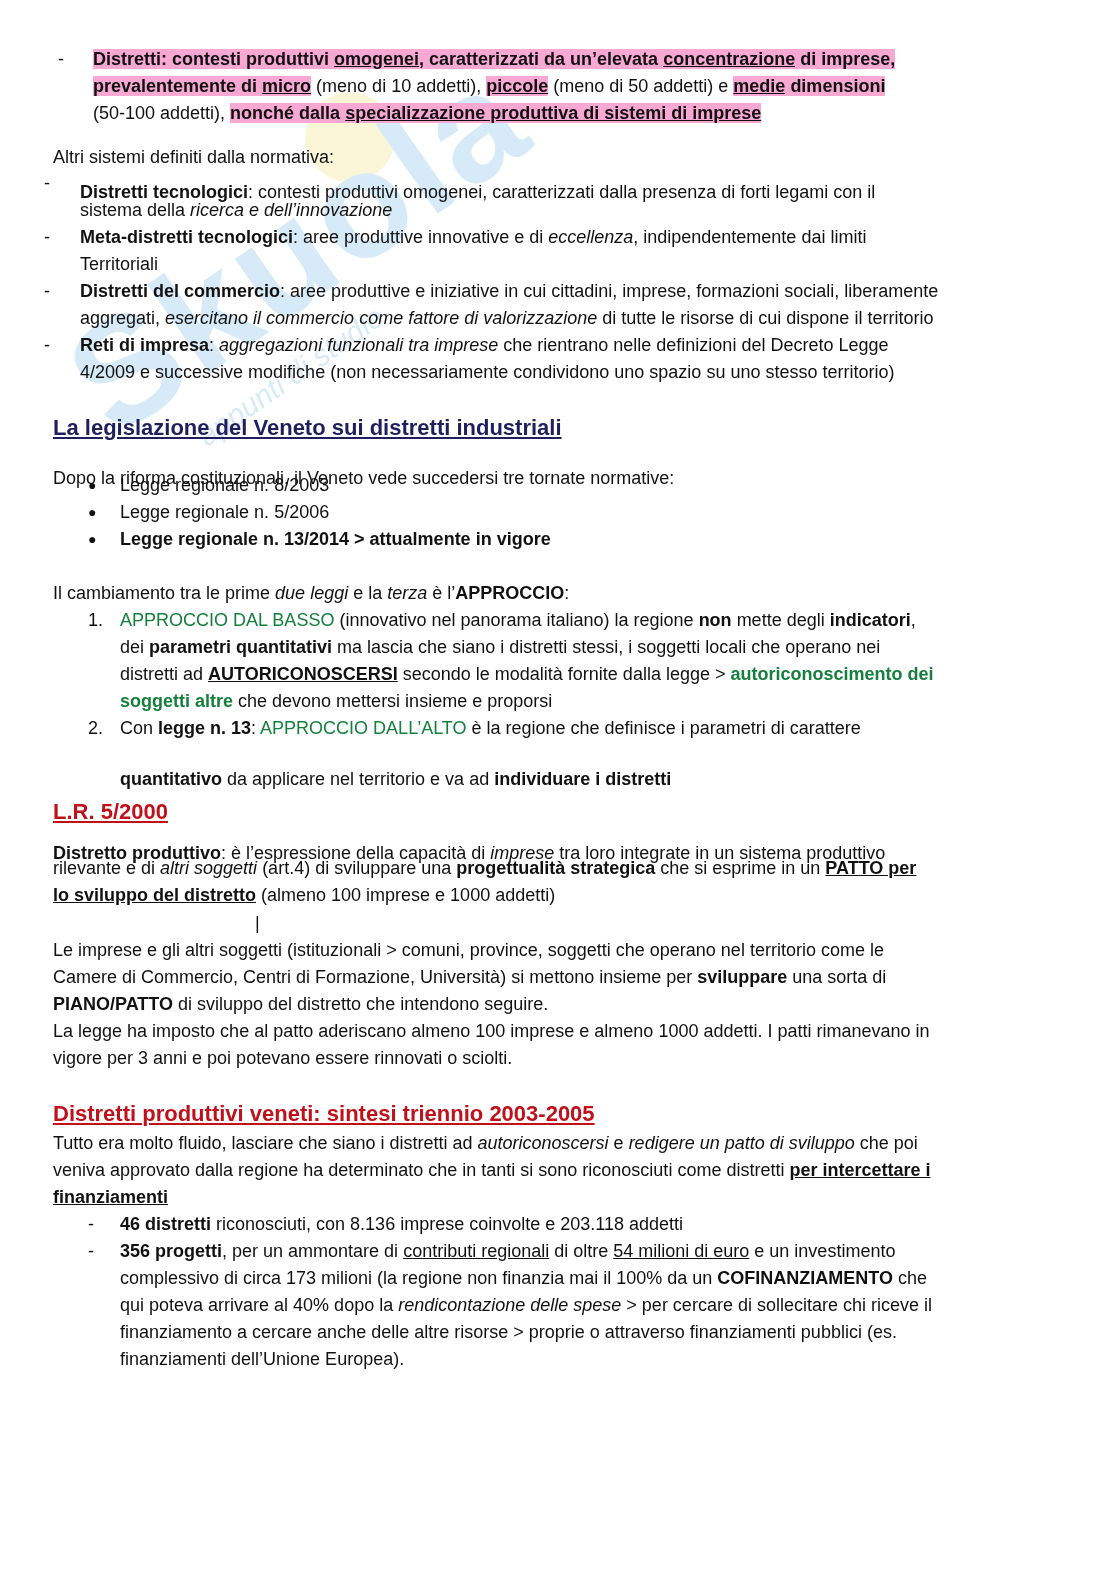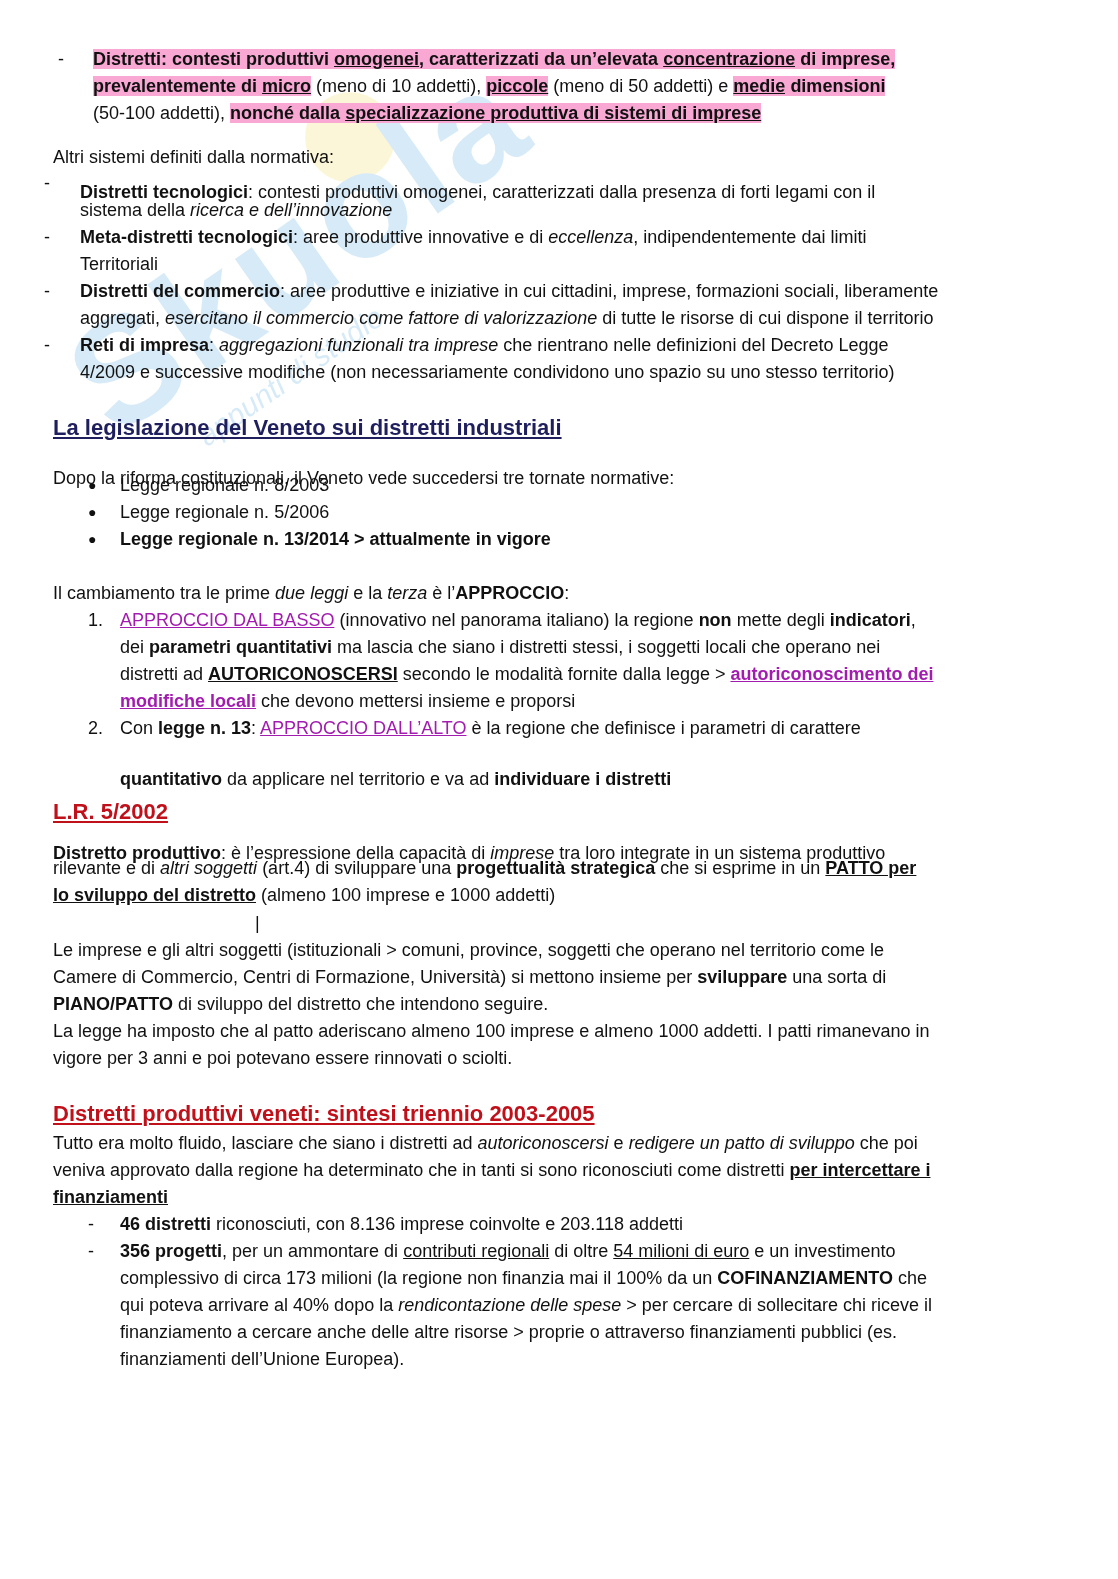--- a/index.html
+++ b/index.html
@@ -11,21 +11,21 @@
          font-family:"Liberation Sans", sans-serif; letter-spacing:4px; }
   .wm2 { position:absolute; left:110px; top:230px; font-size:30px; color:#2a8fd6; font-style:italic; }
   .wm3 { position:absolute; left:360px; top:40px; width:90px; height:90px; border-radius:50%; background:#f2d22e; }
   .page { position:absolute; left:0; top:0; width:1118px; }
   .line { position:absolute; white-space:nowrap; line-height:27px; }
   .dash { position:absolute; }
   b, .b { font-weight:bold; }
   i, .i { font-style:italic; }
   u, .u { text-decoration:underline; }
   .hl { background:#f9a8d4; }
-  .red { color:#a21caf;text-decoration:underline; }
+  .red { color:#15803d; }
   .h2 { font-size:22px; font-weight:bold; text-decoration:underline; }
   .h-navy { color:#1f1f5e; }
   .h-red { color:#c0101a; }
   .bullet { position:absolute; font-size:14px; }
 </style>
 </head>
 <body>
 
 <div class="watermark">
   <div class="wm3"></div>
@@ -82,32 +82,32 @@
   <div class="line" style="left:120px; top:607px;">
     <span class="red">APPROCCIO DAL BASSO</span><span> (innovativo nel panorama italiano) la regione </span><span class="b">non</span><span> mette degli </span><span class="b">indicatori</span><span>,</span>
   </div>
   <div class="line" style="left:120px; top:634px;">
     <span>dei </span><span class="b">parametri quantitativi</span><span> ma lascia che siano i distretti stessi, i soggetti locali che operano nei</span>
   </div>
   <div class="line" style="left:120px; top:661px;">
     <span>distretti ad </span><span class="b u">AUTORICONOSCERSI</span><span> secondo le modalità fornite dalla legge &gt; </span><span class="b red">autoriconoscimento dei</span>
   </div>
   <div class="line" style="left:120px; top:688px;">
-    <span class="b red">modifiche locali</span><span> che devono mettersi insieme e proporsi</span>
+    <span class="b red">soggetti altre</span><span> che devono mettersi insieme e proporsi</span>
   </div>
 
   <span class="line" style="left:88px; top:715px;">2.</span>
   <div class="line" style="left:120px; top:715px;">
     <span>Con </span><span class="b">legge n. 13</span><span>: </span><span class="red">APPROCCIO DALL’ALTO</span><span> è la regione che definisce i parametri di carattere</span>
   </div>
   <div class="line" style="left:120px; top:742px;margin-top:24px;">
     <span class="b">quantitativo</span><span> da applicare nel territorio e va ad </span><span class="b">individuare i distretti</span>
   </div>
 
-  <div class="line h2 h-red" style="left:53px; top:797px; line-height:30px;">L.R. 5/2002</div>
+  <div class="line h2 h-red" style="left:53px; top:797px; line-height:30px;">L.R. 5/2000</div>
 
   <div class="line" style="left:53px; top:828px;margin-top:12px;">
     <span class="b">Distretto produttivo</span><span>: è l’espressione della capacità di </span><span class="i">imprese</span><span> tra loro integrate in un sistema produttivo</span>
   </div>
   <div class="line" style="left:53px; top:855px;">
     <span>rilevante e di </span><span class="i">altri soggetti</span><span> (art.4) di sviluppare una </span><span class="b">progettualità strategica</span><span> che si esprime in un </span><span class="b u">PATTO per</span>
   </div>
   <div class="line" style="left:53px; top:882px;">
     <span class="b u">lo sviluppo del distretto</span><span> (almeno 100 imprese e 1000 addetti)</span>
   </div>

